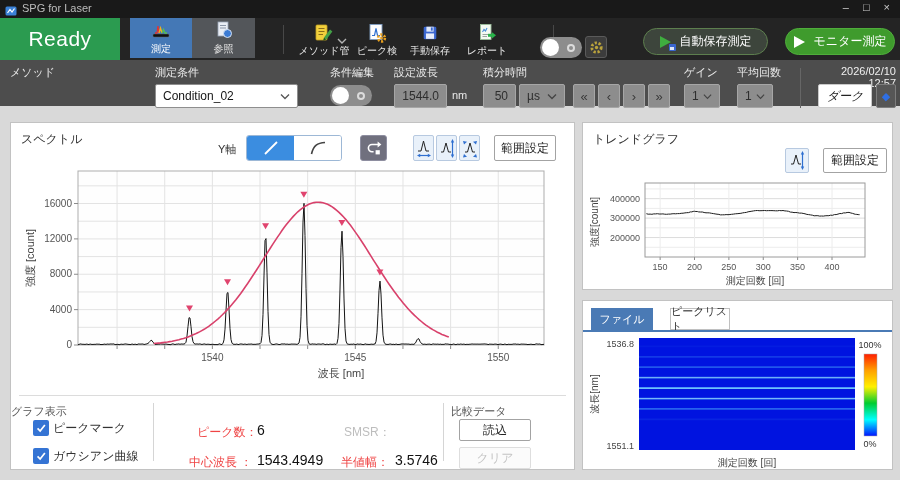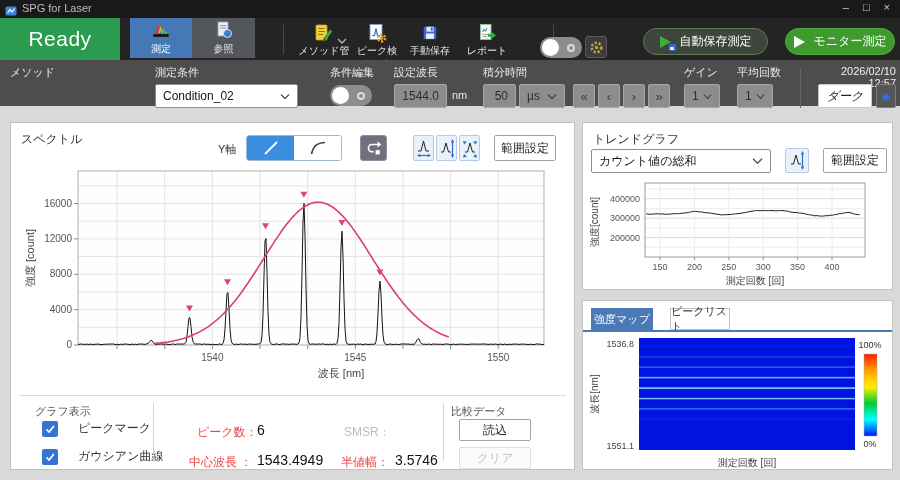--- a/index.html
+++ b/index.html
@@ -79,21 +79,21 @@
   .seg-off{width:48px;background:#fff;display:flex;align-items:center;justify-content:center;}
   .sqbtn{position:absolute;left:349px;top:12px;width:27px;height:26px;background:#70707e;border:1px solid #8e8ea0;
     border-radius:3px;display:flex;align-items:center;justify-content:center;}
   .zbtn{position:absolute;top:12px;width:21px;height:26px;background:#e9f1fa;border:1px solid #b7c9e0;
     border-radius:2px;display:flex;align-items:center;justify-content:center;}
   #btn-range-spectrum{position:absolute;left:483px;top:12px;width:62px;height:26px;}
 
   
   .hline{position:absolute;left:8px;right:8px;top:272px;height:1px;background:#dcdcdc;}
   .flabel{position:absolute;font-size:11px;color:#555;}
-  .chk{position:absolute;display:flex;align-items:flex-end;gap:20px;font-size:12px;color:#333;margin-left:9px;}
+  .chk{position:absolute;display:flex;align-items:flex-start;gap:4px;font-size:12px;color:#333;}
   .chkbox{width:16px;height:16px;background:#3574d4;border-radius:2px;display:flex;align-items:center;justify-content:center;}
   .vsep-f{position:absolute;width:1px;height:58px;top:280px;background:#d5d5d5;}
   .stat-l{position:absolute;font-size:12px;color:#ef4444;}
   .stat-v{position:absolute;font-size:14px;color:#111;}
   .stat-dis{color:#bdbdbd !important;}
   #btn-load{position:absolute;left:448px;top:296px;width:72px;height:22px;}
   #btn-clear{position:absolute;left:448px;top:324px;width:72px;height:22px;background:#fbfbfb;
     border-color:#dedede;color:#c4c4c4;}
 
   
@@ -397,21 +397,21 @@
         <polygon points="169.99693251534035,142.4 176.99693251534035,142.4 173.49693251534035,148.4" fill="#e0446e"></polygon>
         <polygon points="208.02024539877394,116.31578947368422 215.02024539877394,116.31578947368422 211.52024539877394,122.31578947368422" fill="#e0446e"></polygon>
         <polygon points="246.04355828220756,60.16842105263157 253.04355828220756,60.16842105263157 249.54355828220756,66.16842105263157" fill="#e0446e"></polygon>
         <polygon points="284.35276073619957,28.778947368421058 291.35276073619957,28.778947368421058 287.85276073619957,34.77894736842106" fill="#e0446e"></polygon>
         <polygon points="322.37607361963313,57.07368421052631 329.37607361963313,57.07368421052631 325.87607361963313,63.07368421052631" fill="#e0446e"></polygon>
         <polygon points="360.39938650306675,106.58947368421053 367.39938650306675,106.58947368421053 363.89938650306675,112.58947368421053" fill="#e0446e"></polygon>
       </svg>
 
     <div class="hline"></div>
 
-    <span class="flabel" style="left:24px;top:281px">グラフ表示</span>
+    <span class="flabel" style="left:0;top:281px">グラフ表示</span>
     <div class="chk" style="left:22px;top:297px">
       <span class="chkbox">
           <svg width="12" height="12" viewBox="0 0 14 14">
             <polyline points="3,7.5 6,10.5 11.5,3.5" stroke="#fff" stroke-width="2" fill="none"></polyline>
           </svg>
         </span>
       <span>ピークマーク</span>
     </div>
     <div class="chk" style="left:22px;top:325px">
       <span class="chkbox">
@@ -435,26 +435,20 @@
 
     <div class="vsep-f" style="left:432px"></div>
 
     <span class="flabel" style="left:440px;top:281px">比較データ</span>
     <div class="wbtn" id="btn-load">読込</div>
     <div class="wbtn" id="btn-clear">クリア</div>
   </div>
 
   <div class="panel" id="panel-trend">
     <span class="ptitle">トレンドグラフ</span>
-    <div class="sel" id="trend-select">
-      <span>カウント値の総和</span>
-      <span class="chev"><svg width="11" height="8" viewBox="0 0 10 7">
-            <polyline points="1,1.5 5,5.5 9,1.5" stroke="#555" stroke-width="1.2" fill="none"></polyline>
-          </svg></span>
-    </div>
     <div class="zbtn" id="trend-zbtn">
       <svg width="16" height="21" viewBox="0 0 16 21">
           <polyline points="2,14 4.5,14 7,5 9.5,14 12,14" stroke="#222" stroke-width="1" fill="none"></polyline>
           <line x1="13.5" y1="4" x2="13.5" y2="17" stroke="#2f6fd0" stroke-width="1.2"></line>
           <polygon points="13.5,1 11.8,4.6 15.2,4.6" fill="#2f6fd0"></polygon>
           <polygon points="13.5,20 11.8,16.4 15.2,16.4" fill="#2f6fd0"></polygon>
         </svg>
     </div>
     <div class="wbtn" id="btn-range-trend">範囲設定</div>
     <svg id="trend-svg" width="303" height="108" viewBox="0 0 303 108" style="position:absolute;left:4px;top:56px">
@@ -488,21 +482,21 @@
         <text x="53" y="42.111111111111114" text-anchor="end" font-size="9" fill="#555">300000</text>
         <text x="53" y="22.666666666666664" text-anchor="end" font-size="9" fill="#555">400000</text>
         <rect x="58" y="4" width="220" height="74" fill="none" stroke="#9a9a9a" stroke-width="1"></rect>
         <text x="168" y="105" text-anchor="middle" font-size="10" fill="#444">測定回数 [回]</text>
         <text x="11" y="43" text-anchor="middle" font-size="10" fill="#444" transform="rotate(-90 11 43)">強度[count]</text>
         <polyline points="59.4,34.7 61.2,35.2 63.1,35.1 64.9,35.3 66.7,34.9 68.6,34.9 70.4,34.7 72.2,35.0 74.1,35.0 75.9,34.9 77.7,35.2 79.6,35.3 81.4,35.1 83.2,35.1 85.1,34.8 86.9,34.7 88.7,34.8 90.6,34.6 92.4,34.6 94.2,34.3 96.1,34.2 97.9,33.9 99.7,33.7 101.6,33.6 103.4,32.9 104.8,32.9 106.2,32.4 107.5,32.3 108.9,32.5 110.3,32.5 111.6,32.9 113.5,33.0 115.4,33.0 117.1,33.5 119.0,33.8 120.9,33.8 122.6,33.9 124.5,34.3 126.4,34.6 128.1,34.9 130.0,35.2 131.9,35.4 133.6,35.9 135.5,35.8 137.4,35.8 139.1,35.6 141.0,35.7 142.9,35.5 144.6,35.3 146.5,35.1 148.4,34.8 150.1,34.7 152.0,34.5 153.9,34.3 155.6,33.9 157.5,33.6 159.4,33.4 161.1,32.8 163.0,32.5 164.9,32.2 166.6,31.9 168.5,31.6 170.4,31.5 172.1,31.7 174.0,31.7 175.9,31.6 177.6,31.5 179.5,31.7 181.4,31.6 183.1,31.6 185.0,31.6 186.9,31.7 188.6,31.8 190.5,31.8 192.4,31.5 194.1,31.7 196.0,31.5 197.9,31.9 199.6,32.0 201.5,32.3 203.4,33.1 205.1,33.2 207.0,33.6 208.9,33.5 210.6,33.7 212.5,34.1 214.4,34.1 216.1,34.4 218.0,34.8 219.9,35.4 221.6,35.6 223.5,35.9 225.4,36.2 227.1,36.8 229.0,36.7 230.9,36.7 232.6,37.1 234.5,37.0 236.4,37.1 238.1,36.8 240.0,36.7 241.9,36.7 243.6,36.2 245.5,36.3 247.4,35.6 249.1,35.6 251.0,35.1 252.9,34.5 254.6,34.6 256.5,33.9 258.4,33.9 260.1,33.5 262.0,33.4 263.9,34.0 265.6,34.4 267.0,34.9 268.4,35.3 269.8,35.4 271.2,35.6 272.6,35.7" fill="none" stroke="#1c1c1c" stroke-width="1"></polyline>
       </svg>
   </div>
 
   <div class="panel" id="panel-map">
-    <div class="mtab" id="mtab-intensity">強度マップ</div>
+    <div class="mtab" id="mtab-intensity">ファイル</div>
     <div class="mtab" id="mtab-peaklist">ピークリスト</div>
     <div class="mtab-underline"></div>
     <svg id="map-svg" width="303" height="134" viewBox="0 0 303 134" style="position:absolute;left:4px;top:33px">
         <rect x="52" y="4" width="216" height="112" fill="#0013e0"></rect>
         <line x1="52" y1="12.3020979020975" x2="268" y2="12.3020979020975" stroke="rgba(86,196,255,0.05)" stroke-width="1.7"></line>
         <line x1="52" y1="22.797202797203568" x2="268" y2="22.797202797203568" stroke="rgba(86,196,255,0.22)" stroke-width="1.7"></line>
         <line x1="52" y1="33.21398601398624" x2="268" y2="33.21398601398624" stroke="rgba(86,196,255,0.38)" stroke-width="1.7"></line>
         <line x1="52" y1="43.63076923076893" x2="268" y2="43.63076923076893" stroke="rgba(86,196,255,0.65)" stroke-width="1.7"></line>
         <line x1="52" y1="43.63076923076893" x2="268" y2="43.63076923076893" stroke="rgba(225,250,255,0.55)" stroke-width="0.7"></line>
         <line x1="52" y1="54.125874125874994" x2="268" y2="54.125874125874994" stroke="rgba(86,196,255,0.88)" stroke-width="1.7"></line>

